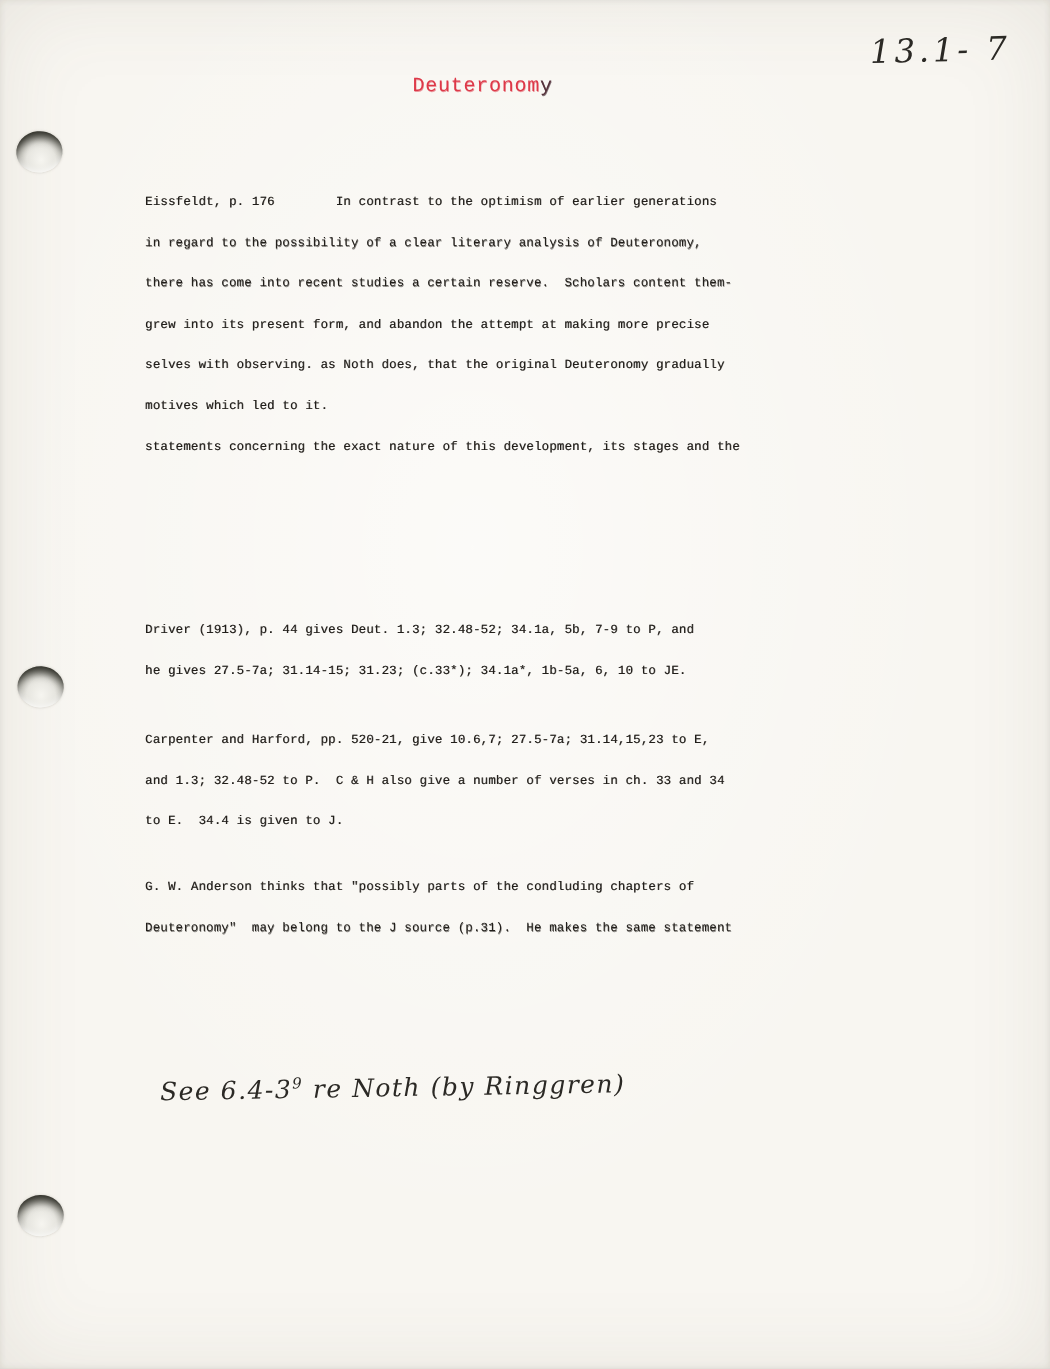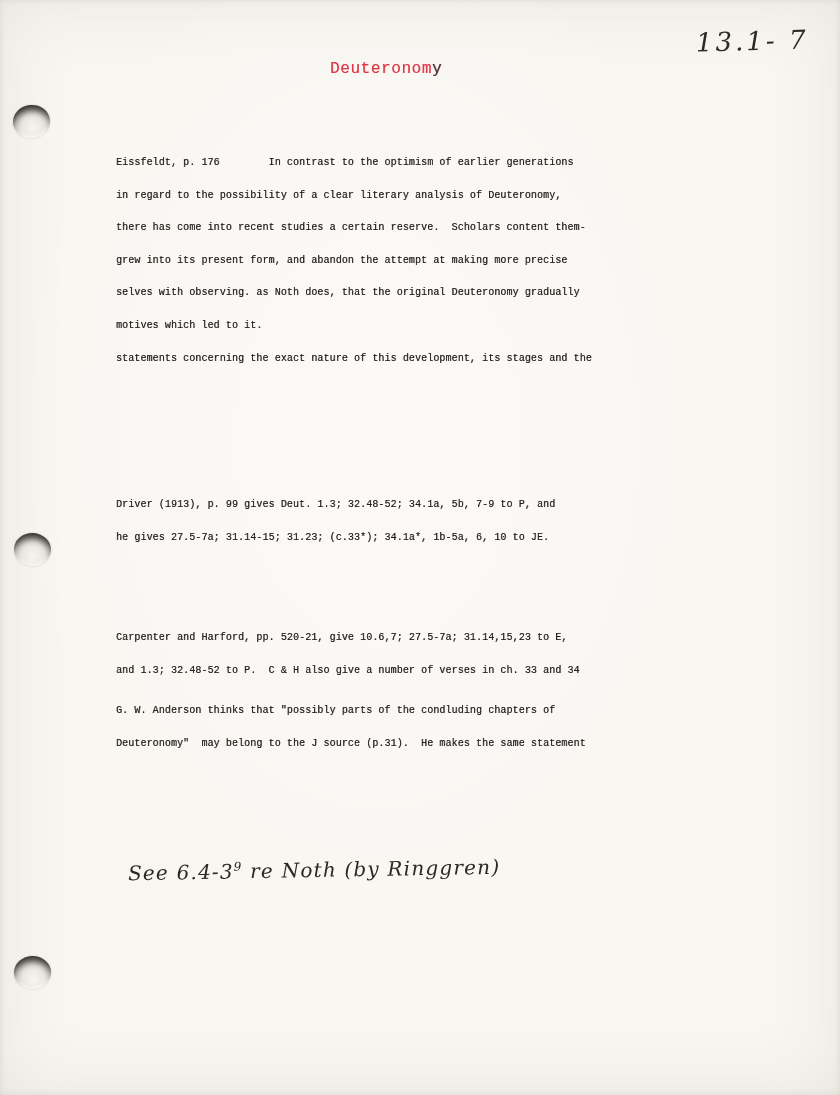--- a/index.html
+++ b/index.html
@@ -86,21 +86,21 @@
   .hand-note sup {
     font-size: 12px;
     vertical-align: super;
     line-height: 0;
   }
 
   
   .p-eissfeldt-176   { top: 147px; }
   .p-eissfeldt-243   { top: 390px; }
   .p-driver          { top: 489px; }
-  .p-carpenter       { top: 577px; margin-top: 45px; }
+  .p-carpenter       { top: 577px; }
   .p-anderson        { top: 695px; }
 </style>
 </head>
 <body>
 
 <div class="page">
 
   <div class="hole hole-1"></div>
   <div class="hole hole-2"></div>
   <div class="hole hole-3"></div>
@@ -116,27 +116,28 @@
       <div class="line">in regard to the possibility of a clear literary analysis of Deuteronomy,</div>
       <div class="line">there has come into recent studies a certain reserve.  Scholars content them-</div>
       <div class="line">grew into its present form, and abandon the attempt at making more precise</div>
       <div class="line">selves with observing. as Noth does, that the original Deuteronomy gradually</div>
       <div class="line">motives which led to it.</div>
       <div class="line">statements concerning the exact nature of this development, its stages and the</div>
     </div>
 
 
   <div class="typed p-driver">
-      <div class="line">Driver (1913), p. 99 gives Deut. 1.3; 32.48-52; 34.1a, 5b, 7-9 to P, and</div>
+      <div class="line">Driver (1913), p. 44 gives Deut. 1.3; 32.48-52; 34.1a, 5b, 7-9 to P, and</div>
       <div class="line">he gives 27.5-7a; 31.14-15; 31.23; (c.33*); 34.1a*, 1b-5a, 6, 10 to JE.</div>
     </div>
 
   <div class="typed p-carpenter">
       <div class="line">Carpenter and Harford, pp. 520-21, give 10.6,7; 27.5-7a; 31.14,15,23 to E,</div>
       <div class="line">and 1.3; 32.48-52 to P.  C &amp; H also give a number of verses in ch. 33 and 34</div>
+      <div class="line">to E.  34.4 is given to J.</div>
     </div>
 
   <div class="typed p-anderson">
       <div class="line">G. W. Anderson thinks that "possibly parts of the condluding chapters of</div>
       <div class="line">Deuteronomy"  may belong to the J source (p.31).  He makes the same statement</div>
     </div>
 
   <div class="hand hand-note"><span>See 6.4-3</span><sup>9</sup><span> re Noth (by Ringgren)</span></div>
 
 </div>

